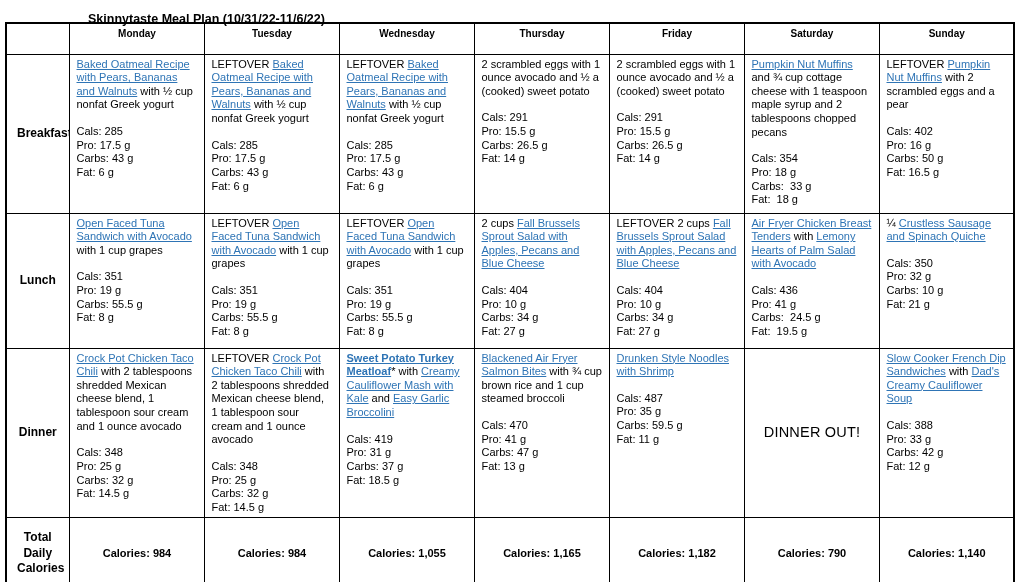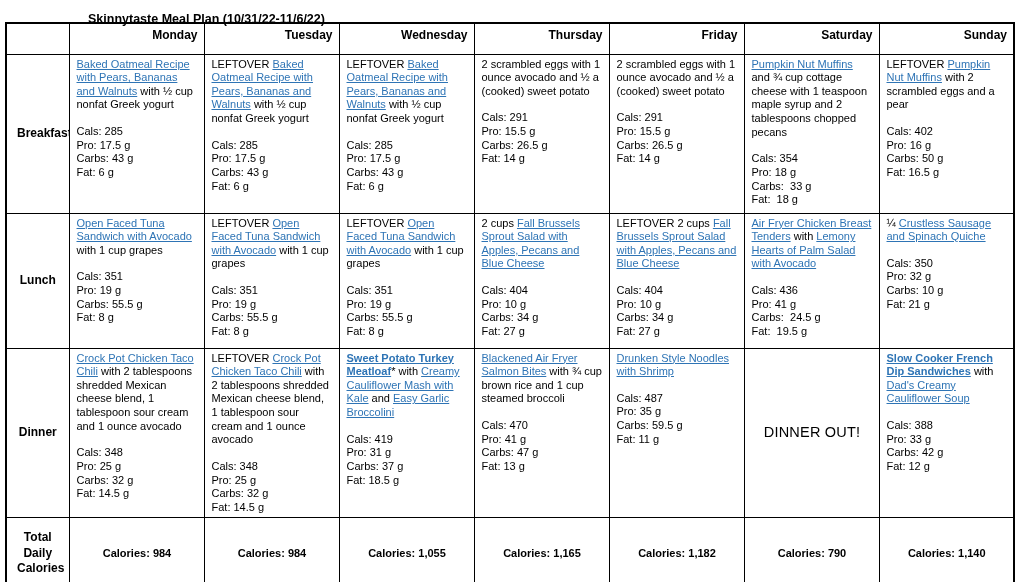--- a/index.html
+++ b/index.html
@@ -34,23 +34,23 @@
     font-size: 11px;
     line-height: 1.24;
     overflow: hidden;
   }
   thead tr { height: 31px; }
   tbody tr:nth-child(1) { height: 159px; }
   tbody tr:nth-child(2) { height: 135px; }
   tbody tr:nth-child(3) { height: 158px; }
   tbody tr:nth-child(4) { height: 72px; }
   th {
-    font-size: 12px;
-    font-weight: bold;
-    text-align: right;
+    font-size: 10px;
+    font-weight: bold;
+    text-align: center;
     vertical-align: top;
     padding-top: 4px;
   }
   td.row-label {
     font-weight: bold;
     font-size: 12px;
     text-align: center;
     vertical-align: middle;
     padding: 10px;
     line-height: 1.3;
@@ -244,21 +244,21 @@
         </td>
         <td>
           <div class="desc"><a href="#" style="color: rgb(46, 116, 181);">Drunken Style Noodles with Shrimp</a></div>
           <div class="macros">Cals: 487
 Pro: 35 g
 Carbs: 59.5 g
 Fat: 11 g</div>
         </td>
         <td class="special-cell">DINNER OUT!</td>
         <td>
-          <div class="desc"><a href="#" style="color: rgb(46, 116, 181); font-weight: bold;">Slow Cooker French Dip Sandwiches</a><span> with </span><a href="#" style="color: rgb(46, 116, 181);">Dad's Creamy Cauliflower Soup</a></div>
+          <div class="desc"><a href="#" style="color: rgb(46, 116, 181);">Slow Cooker French Dip Sandwiches</a><span> with </span><a href="#" style="color: rgb(46, 116, 181);">Dad's Creamy Cauliflower Soup</a></div>
           <div class="macros">Cals: 388
 Pro: 33 g
 Carbs: 42 g
 Fat: 12 g</div>
         </td>
       </tr>
       <tr>
         <td class="row-label">Total Daily Calories</td>
         <td class="total-cell">Calories: 984</td>
         <td class="total-cell">Calories: 984</td>

